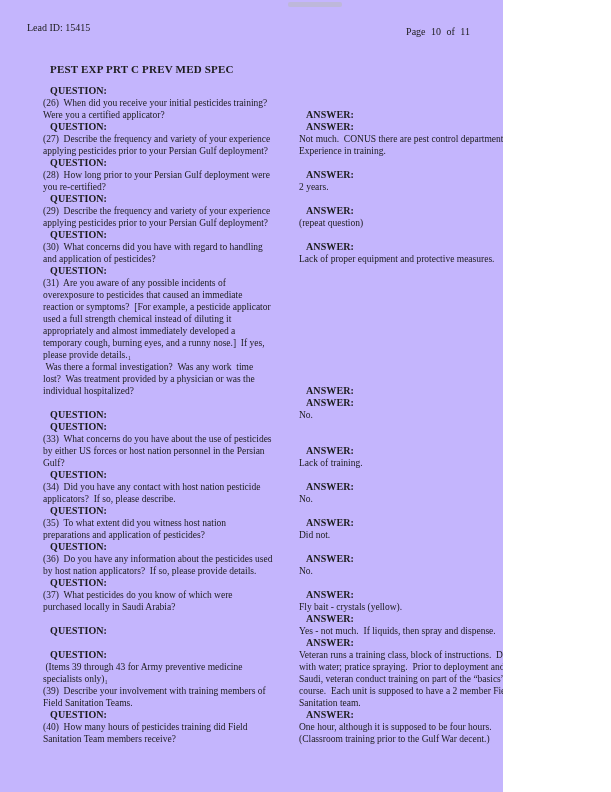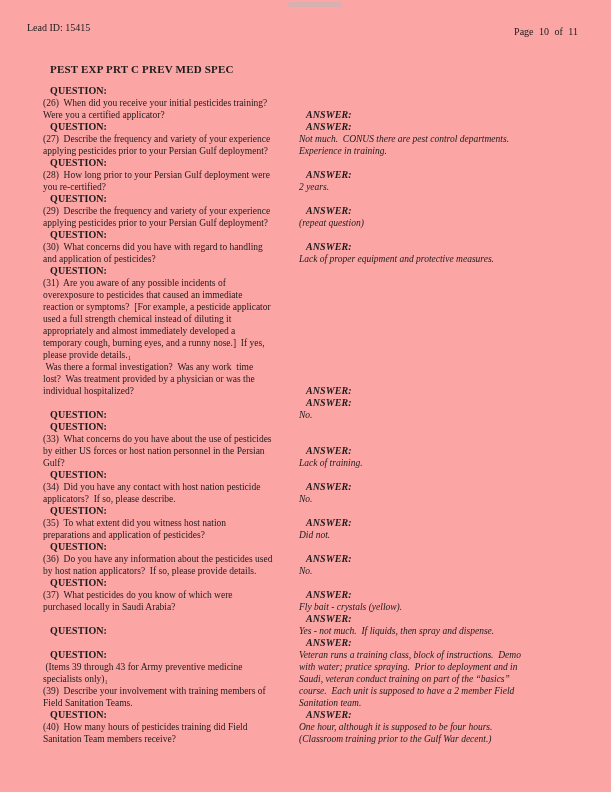--- a/index.html
+++ b/index.html
@@ -2,23 +2,23 @@
 <html><head>
 <meta charset="utf-8">
 <style>
   html, body {
     margin: 0;
     padding: 0;
     background: #ffffff;
   }
   .page {
     position: relative;
-    width: 611px;
+    width: 503px;
     height: 792px;
-    background: #fca5a5;
+    background: #c4b5fd;
     overflow: hidden;
     font-family: "Liberation Serif", serif;
     color: #1b1b1b;
   }
   .scan-artifact {
     position: absolute;
     left: 288px;
     top: 2px;
     width: 54px;
     height: 5px;
@@ -60,21 +60,20 @@
     display: flex;
     align-items: flex-end;
   }
   .q-cell {
     width: 256px;
     flex: 0 0 256px;
   }
   .a-cell {
     flex: 1;
     min-width: 0;
-    font-style: italic;
   }
   .q-header, .a-header {
     font-weight: bold;
     font-size: 10px;
     line-height: 12px;
     padding-left: 7px;
     letter-spacing: 0.1px;
   }
   .q-text, .a-text {
     font-size: 9.5px;

